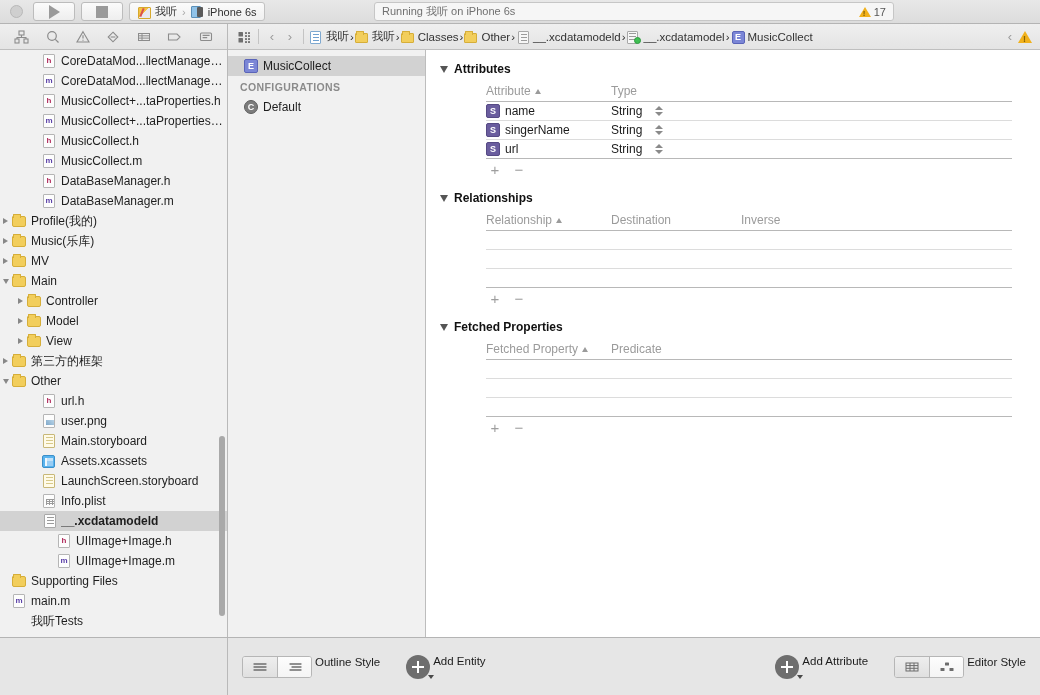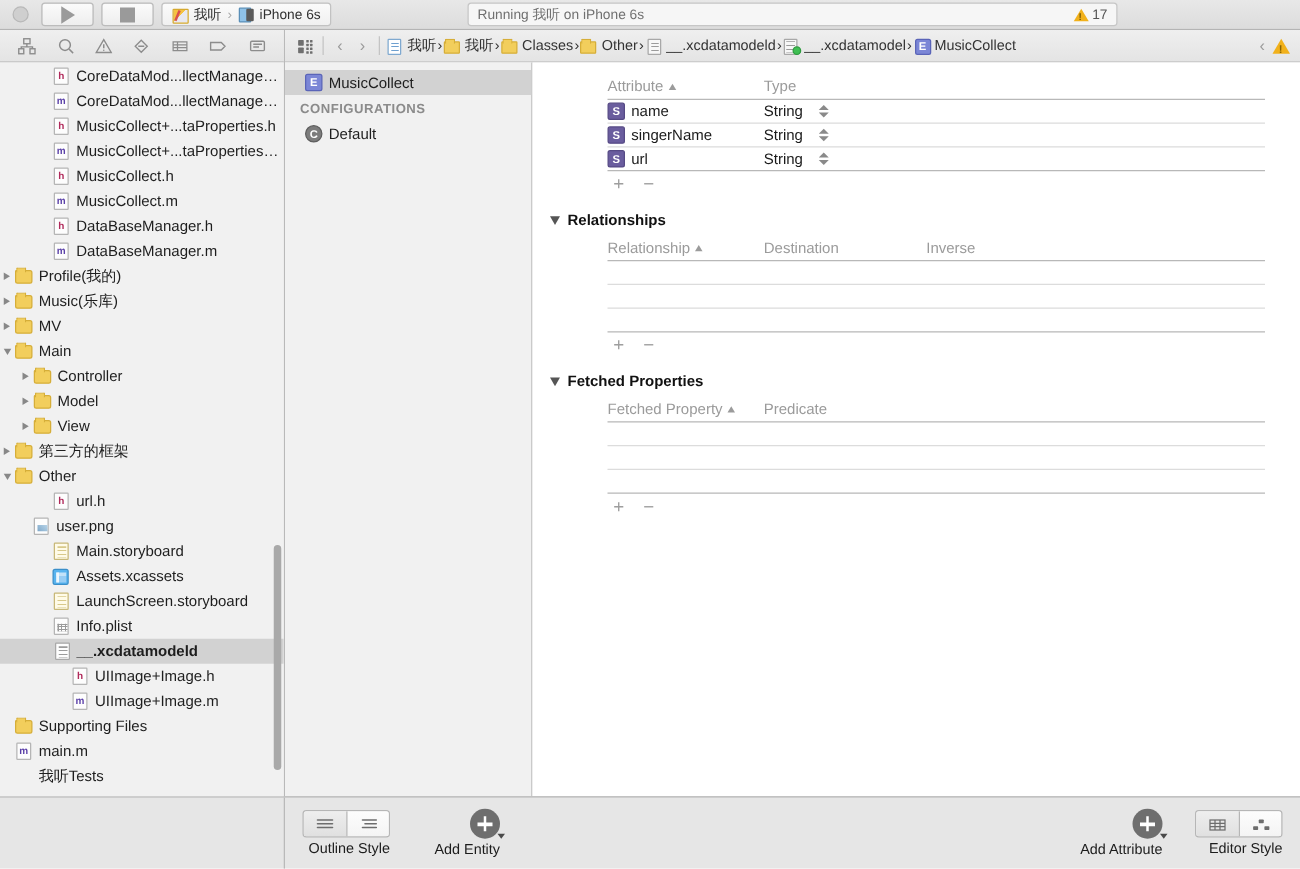--- a/index.html
+++ b/index.html
@@ -185,21 +185,21 @@
   .tbl-foot{display:flex;align-items:center;gap:10px;border-top:1px solid #b8b8b8;padding-top:3px;padding-left:2px;}
   .pm{font-size:15px;color:#9e9e9e;line-height:1;width:14px;text-align:center;}
 
   
   .bottom-bar{
     height:58px;min-height:58px;background:#e6e6e6;border-top:1px solid #b4b4b4;
     display:flex;align-items:center;
   }
   .bb-left{width:228px;min-width:228px;height:100%;border-right:1px solid #b9b9b9;}
   .bb-main{flex:1;display:flex;align-items:center;height:100%;padding:0 14px;position:relative;}
-  .bb-item{display:flex;flex-direction:column;align-items:flex-end;justify-content:center;gap:3px;min-width:62px;}
+  .bb-item{display:flex;flex-direction:row;align-items:flex-start;justify-content:center;gap:3px;min-width:62px;}
   .bb-label{font-size:11.5px;color:#1c1c1c;}
   .segmented{display:flex;border:1px solid #b6b6b6;border-radius:3px;overflow:hidden;height:22px;background:#f7f7f7;}
   .seg{width:34px;display:flex;align-items:center;justify-content:center;background:linear-gradient(to bottom,#eeeeee,#e0e0e0);}
   .seg.active{background:linear-gradient(to bottom,#fdfdfd,#f4f4f4);}
   .seg + .seg{border-left:1px solid #b6b6b6;}
   .plus-circle{width:24px;height:24px;border-radius:50%;background:#6e6e6e;position:relative;}
   .plus-circle:before,.plus-circle:after{content:"";position:absolute;background:#fff;}
   .plus-circle:before{left:6px;top:11px;width:12px;height:2.5px;}
   .plus-circle:after{left:10.5px;top:6px;width:2.5px;height:12px;}
   .plus-caret{position:absolute;right:-4px;bottom:0;width:0;height:0;
@@ -434,21 +434,21 @@
             </span>
             <span class="nav-label">Other</span>
           </div>
           <div class="nav-row" style="padding-left: 30px;">
             <span class="nav-arrow"></span>
             <span class="nav-ico">
               <span class="ic-file h">h</span>
             </span>
             <span class="nav-label">url.h</span>
           </div>
-          <div class="nav-row" style="padding-left: 14px;">
+          <div class="nav-row" style="padding-left: 30px;">
             <span class="nav-arrow"></span>
             <span class="nav-ico">
               <span class="ic-png"></span>
             </span>
             <span class="nav-label">user.png</span>
           </div>
           <div class="nav-row" style="padding-left: 30px;">
             <span class="nav-arrow"></span>
             <span class="nav-ico">
               <span class="ic-sb"></span>
@@ -611,20 +611,24 @@
             </div>
             <div class="ent-head">CONFIGURATIONS</div>
             <div class="ent-row">
               <span class="ent-badge C">C</span>
               <span>Default</span>
             </div>
           </div>
 
         <div class="model-pane">
             <div class="section">
+              <div class="sec-header">
+                <span class="sec-tri"></span>
+                <span>Attributes</span>
+              </div>
               <div class="tbl">
                 <div class="tbl-head">
                   <span class="col col-a">
                     <span>Attribute</span>
                     <span class="sort-caret"></span>
                   </span>
                   <span class="col col-b">
                     <span>Type</span>
                   </span>
                   <span class="col col-c">

